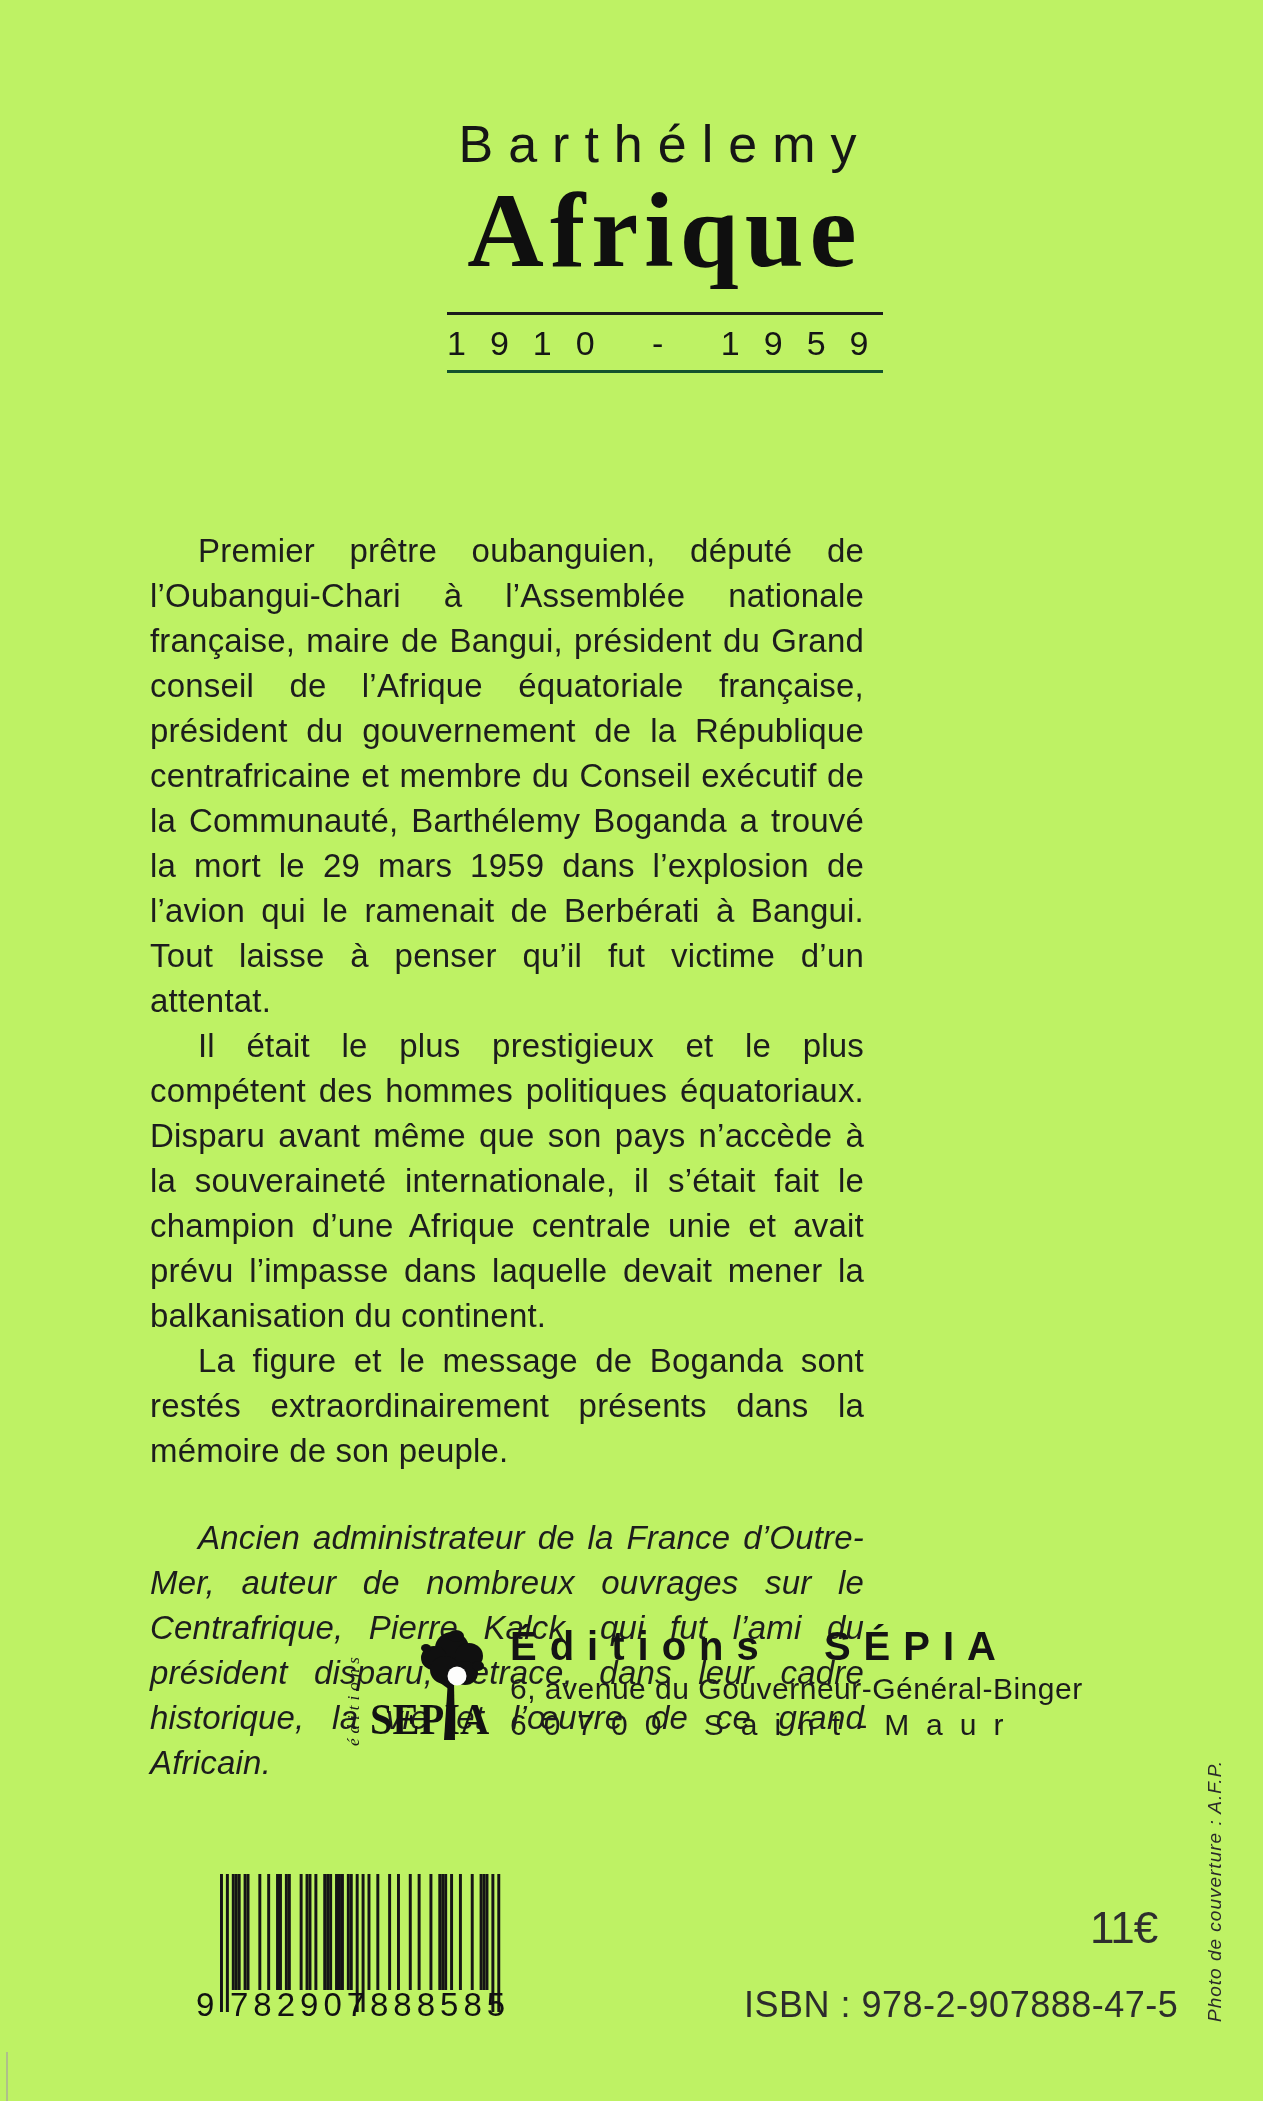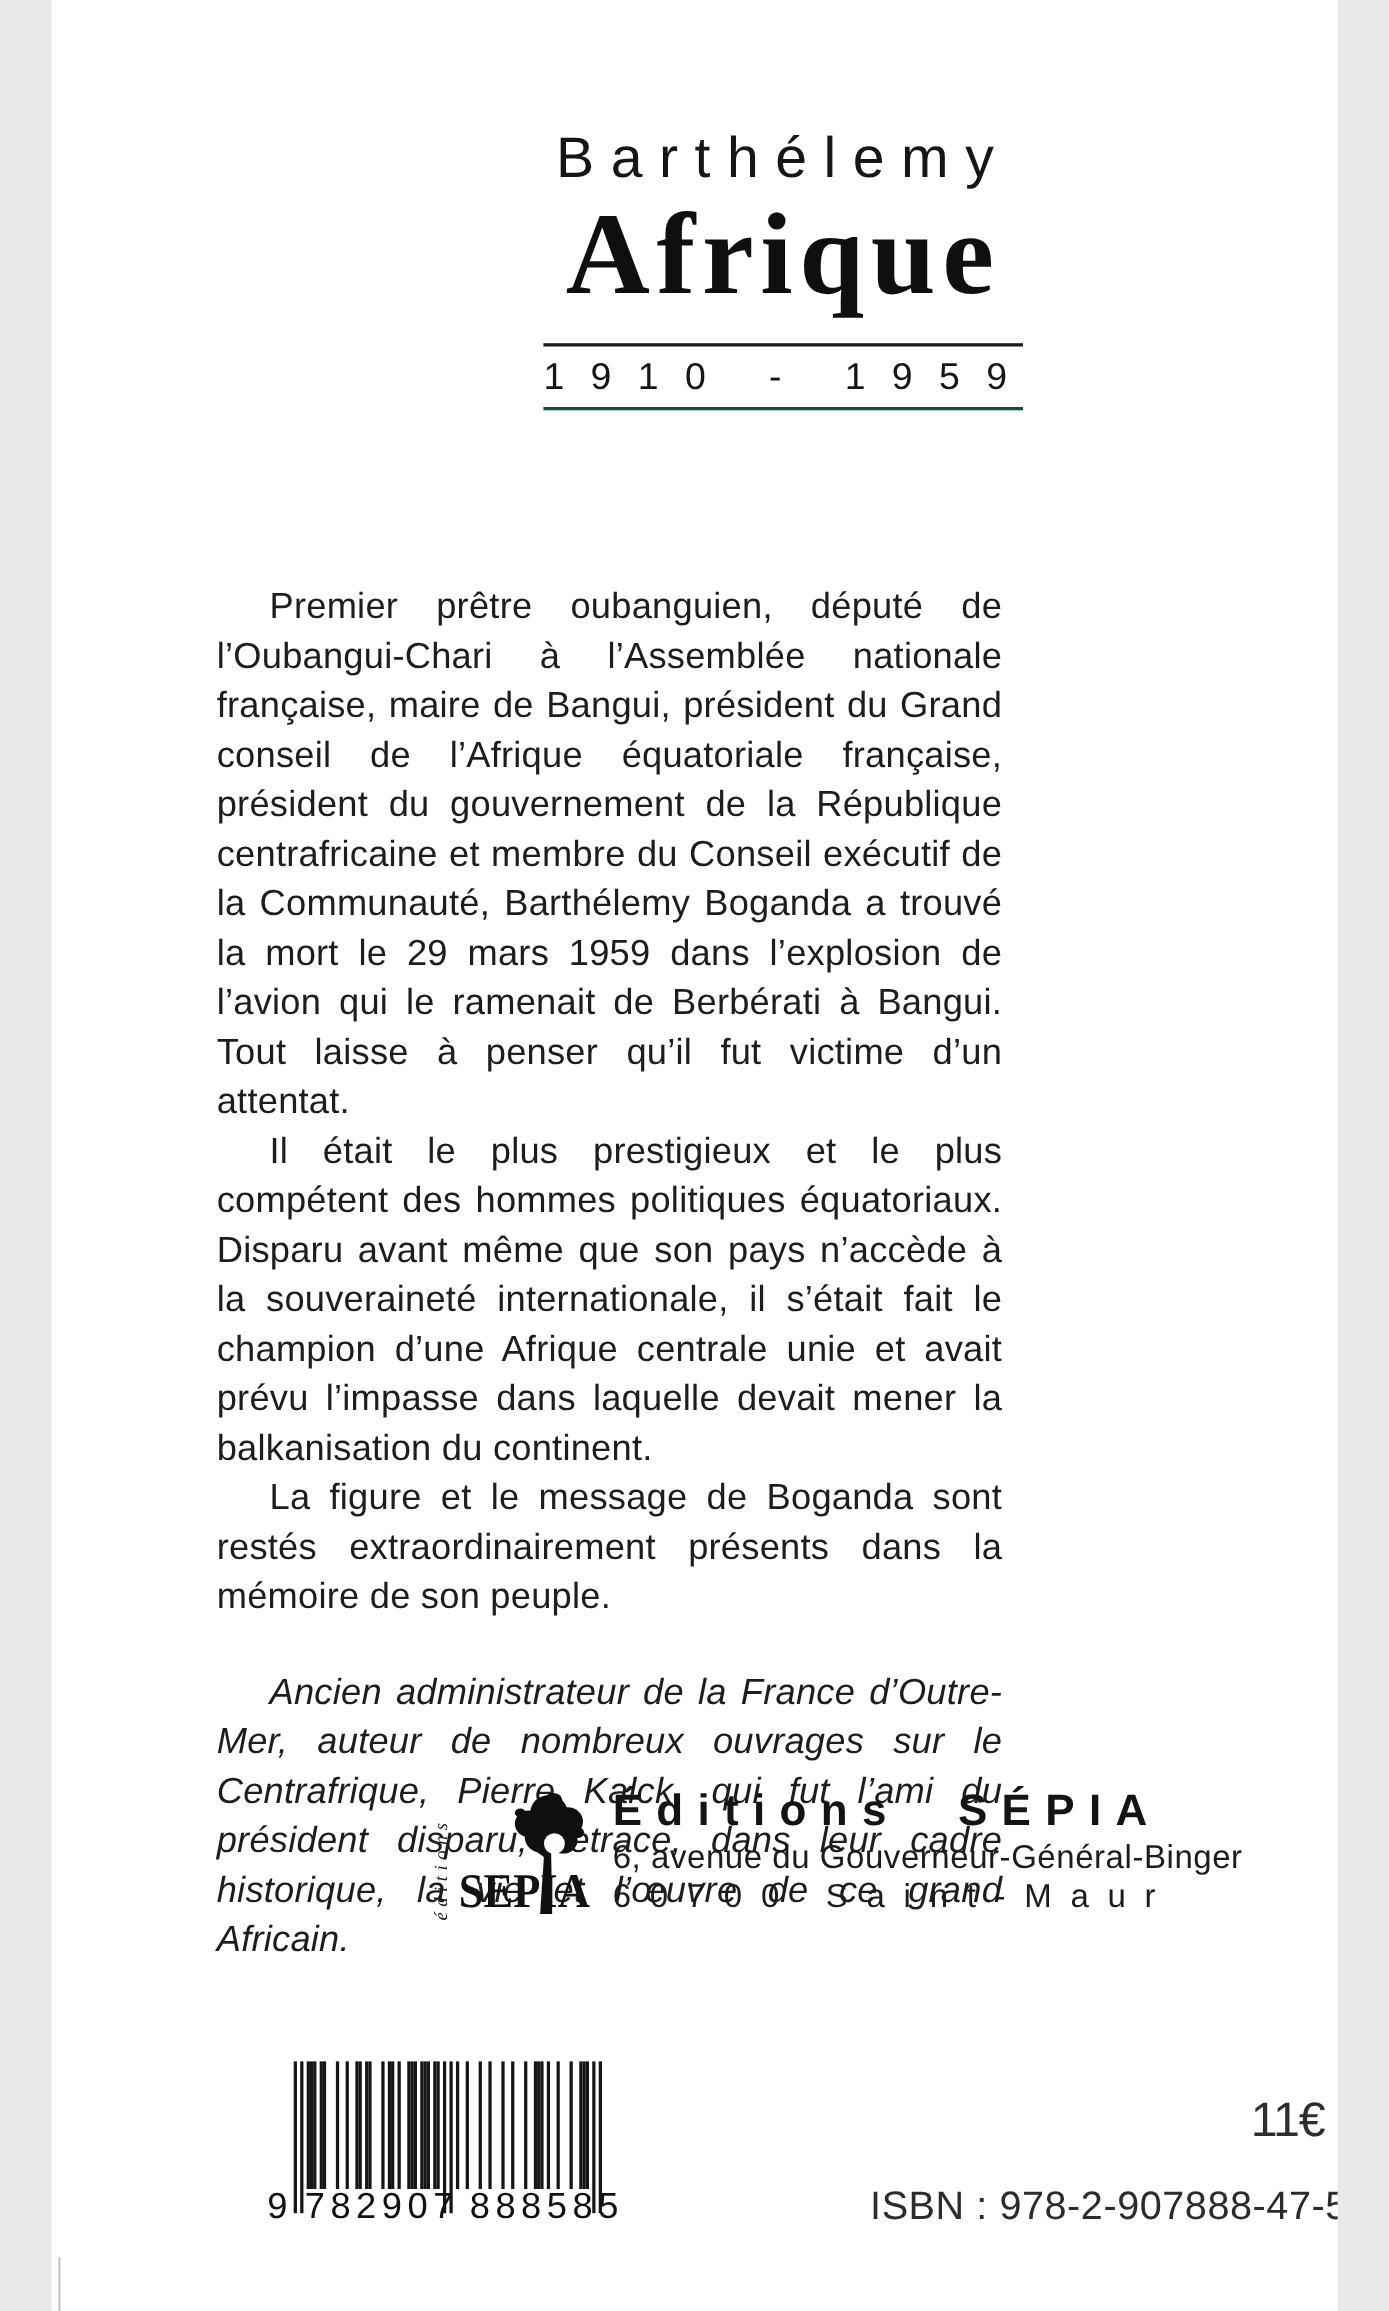--- a/index.html
+++ b/index.html
@@ -1,20 +1,20 @@
 <!DOCTYPE html>
 <html><head>
 <meta charset="utf-8">
 <style>
   html,body{margin:0;padding:0;background:#e8e8e8;}
   #cover{
     position:relative;
-    width:1169px;height:2101px;
+    width:1263px;height:2101px;
     margin:0 auto;
-    background:#ffffff;
+    background:#bef264;
     color:#1d1d1d;
     font-family:"Liberation Sans",sans-serif;
     overflow:hidden;
   }
   
   .title-block{position:absolute;left:447px;top:116px;width:436px;text-align:center;}
   .author-name{
     font-size:52px;letter-spacing:15px;font-weight:400;color:#161616;
     white-space:nowrap;line-height:1.1;
   }
@@ -66,21 +66,21 @@
     position:absolute;left:180px;top:86px;
     font-size:30px;letter-spacing:17px;white-space:nowrap;color:#1c1c1c;
   }
   
   .barcode-block{position:absolute;left:196px;top:1872px;width:310px;height:160px;}
   .barcode-digits span{
     position:absolute;top:114px;font-size:33px;color:#111;
   }
   .bc-d0{left:0px;}
   .bc-d1{left:34px;width:122px;text-align:right;letter-spacing:5px;}
-  .bc-d2{left:184px;width:122px;text-align:left;letter-spacing:5px;}
+  .bc-d2{left:174px;width:122px;text-align:left;letter-spacing:5px;}
   .price-label{
     position:absolute;left:1090px;top:1903px;
     font-size:44px;letter-spacing:-1px;color:#2e2e2e;
   }
   .isbn-label{
     position:absolute;left:744px;top:1984px;
     font-size:36px;letter-spacing:0.5px;color:#2c2c2c;white-space:nowrap;
   }
   .photo-credit{
     position:absolute;left:1204px;top:2022px;

